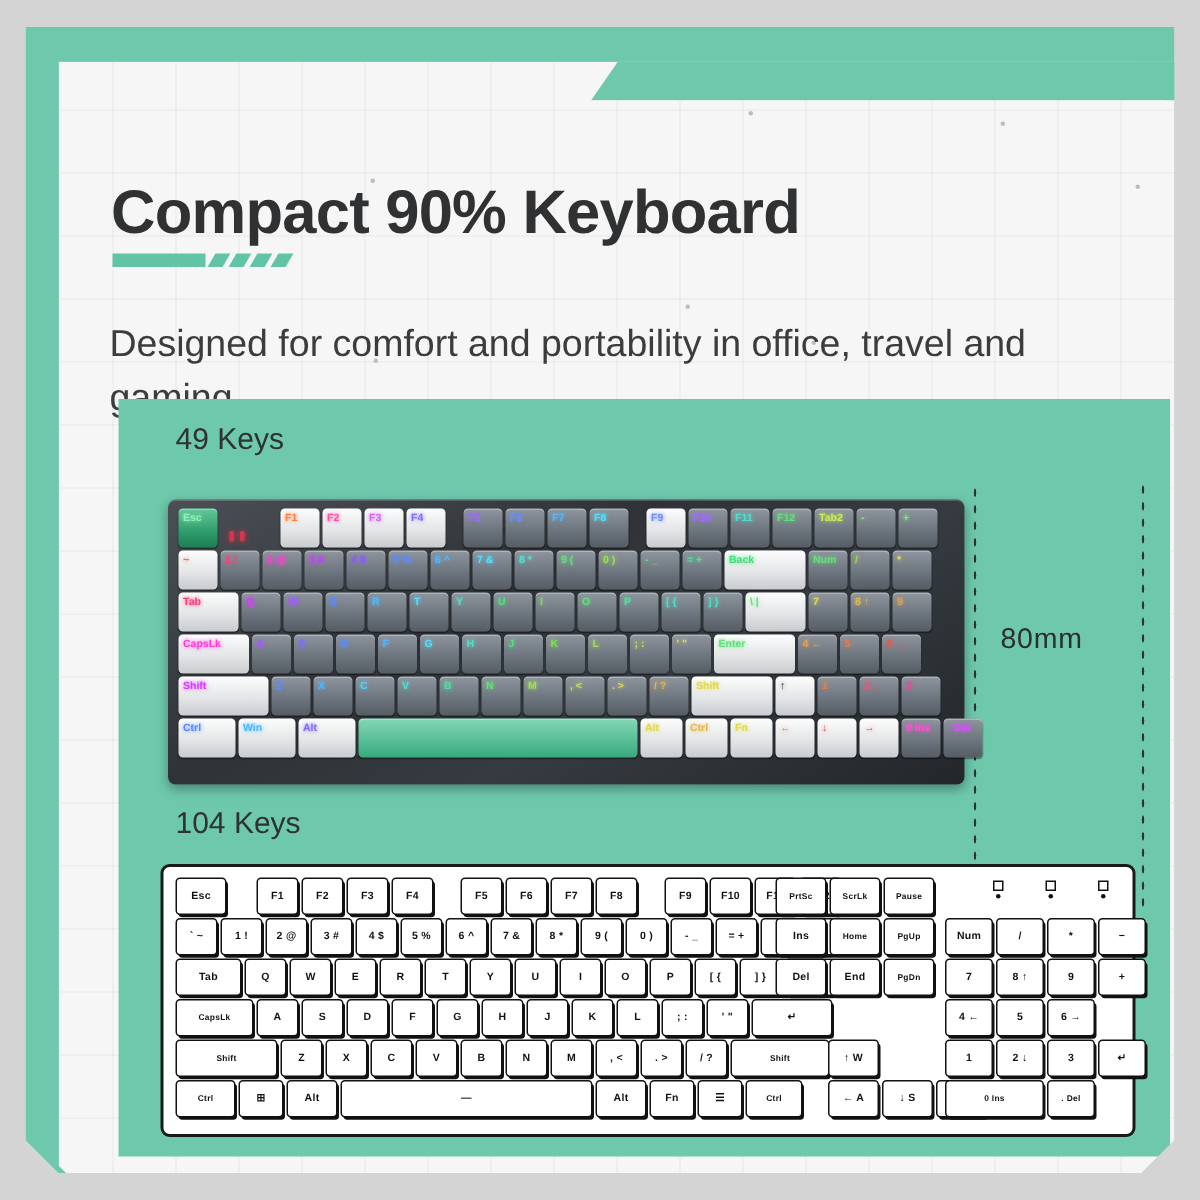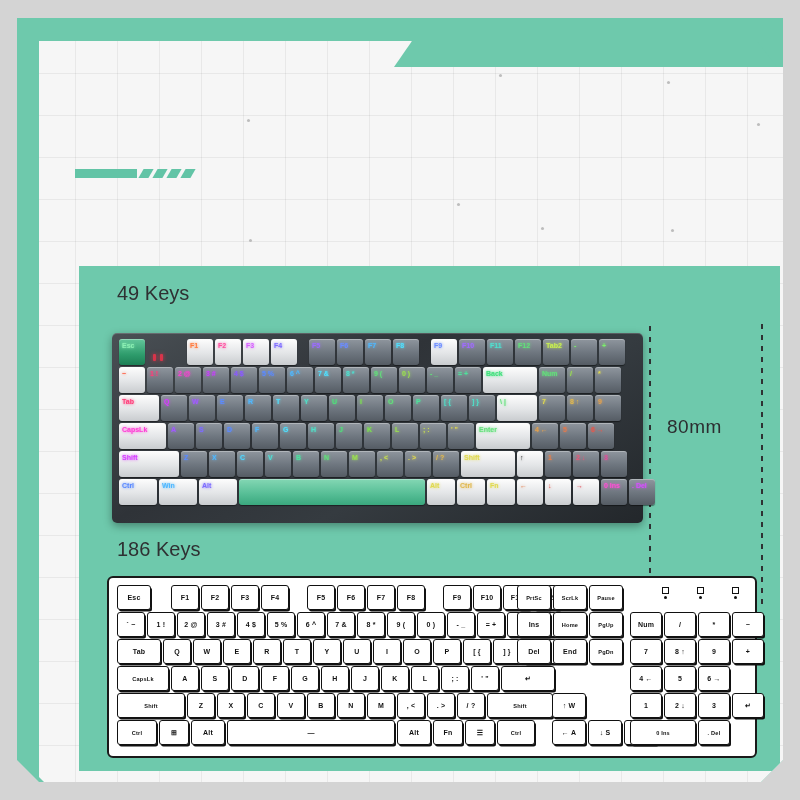--- a/index.html
+++ b/index.html
@@ -159,34 +159,36 @@
         <i style="left:502px;top:186px"></i>
         <i style="left:88px;top:700px"></i>
         <i style="left:330px;top:712px"></i>
       </div>
 
       <div class="topband">
         <div class="band"></div>
         <div class="band2"></div>
       </div>
 
+      <h1 class="title">Compact 90% Keyboard</h1>
 
       <div class="accentbar">
         <span class="solid"></span>
         <span class="sl" style="left:66px"></span>
         <span class="sl" style="left:80px"></span>
         <span class="sl" style="left:94px"></span>
         <span class="sl" style="left:108px"></span>
       </div>
 
+      <p class="subtitle">Designed for comfort and portability in office, travel and gaming</p>
 
       <div class="panel">
 
         <div class="panel-label lbl94">49 Keys</div>
-        <div class="panel-label lbl104">186 Keys</div>
+        <div class="panel-label lbl104">104 Keys</div>
 
         <div class="dotline a"></div>
         <div class="dotline b"></div>
         <div class="mm-label">80mm</div>
 
         <div class="kb-dark" id="kbDark">
             <div class="dkrow">
               <div class="dk g" style="width: 26px; color: rgb(140, 240, 180);">Esc</div>
               <div class="led" style="width: 26px;">
                 <s></s>

